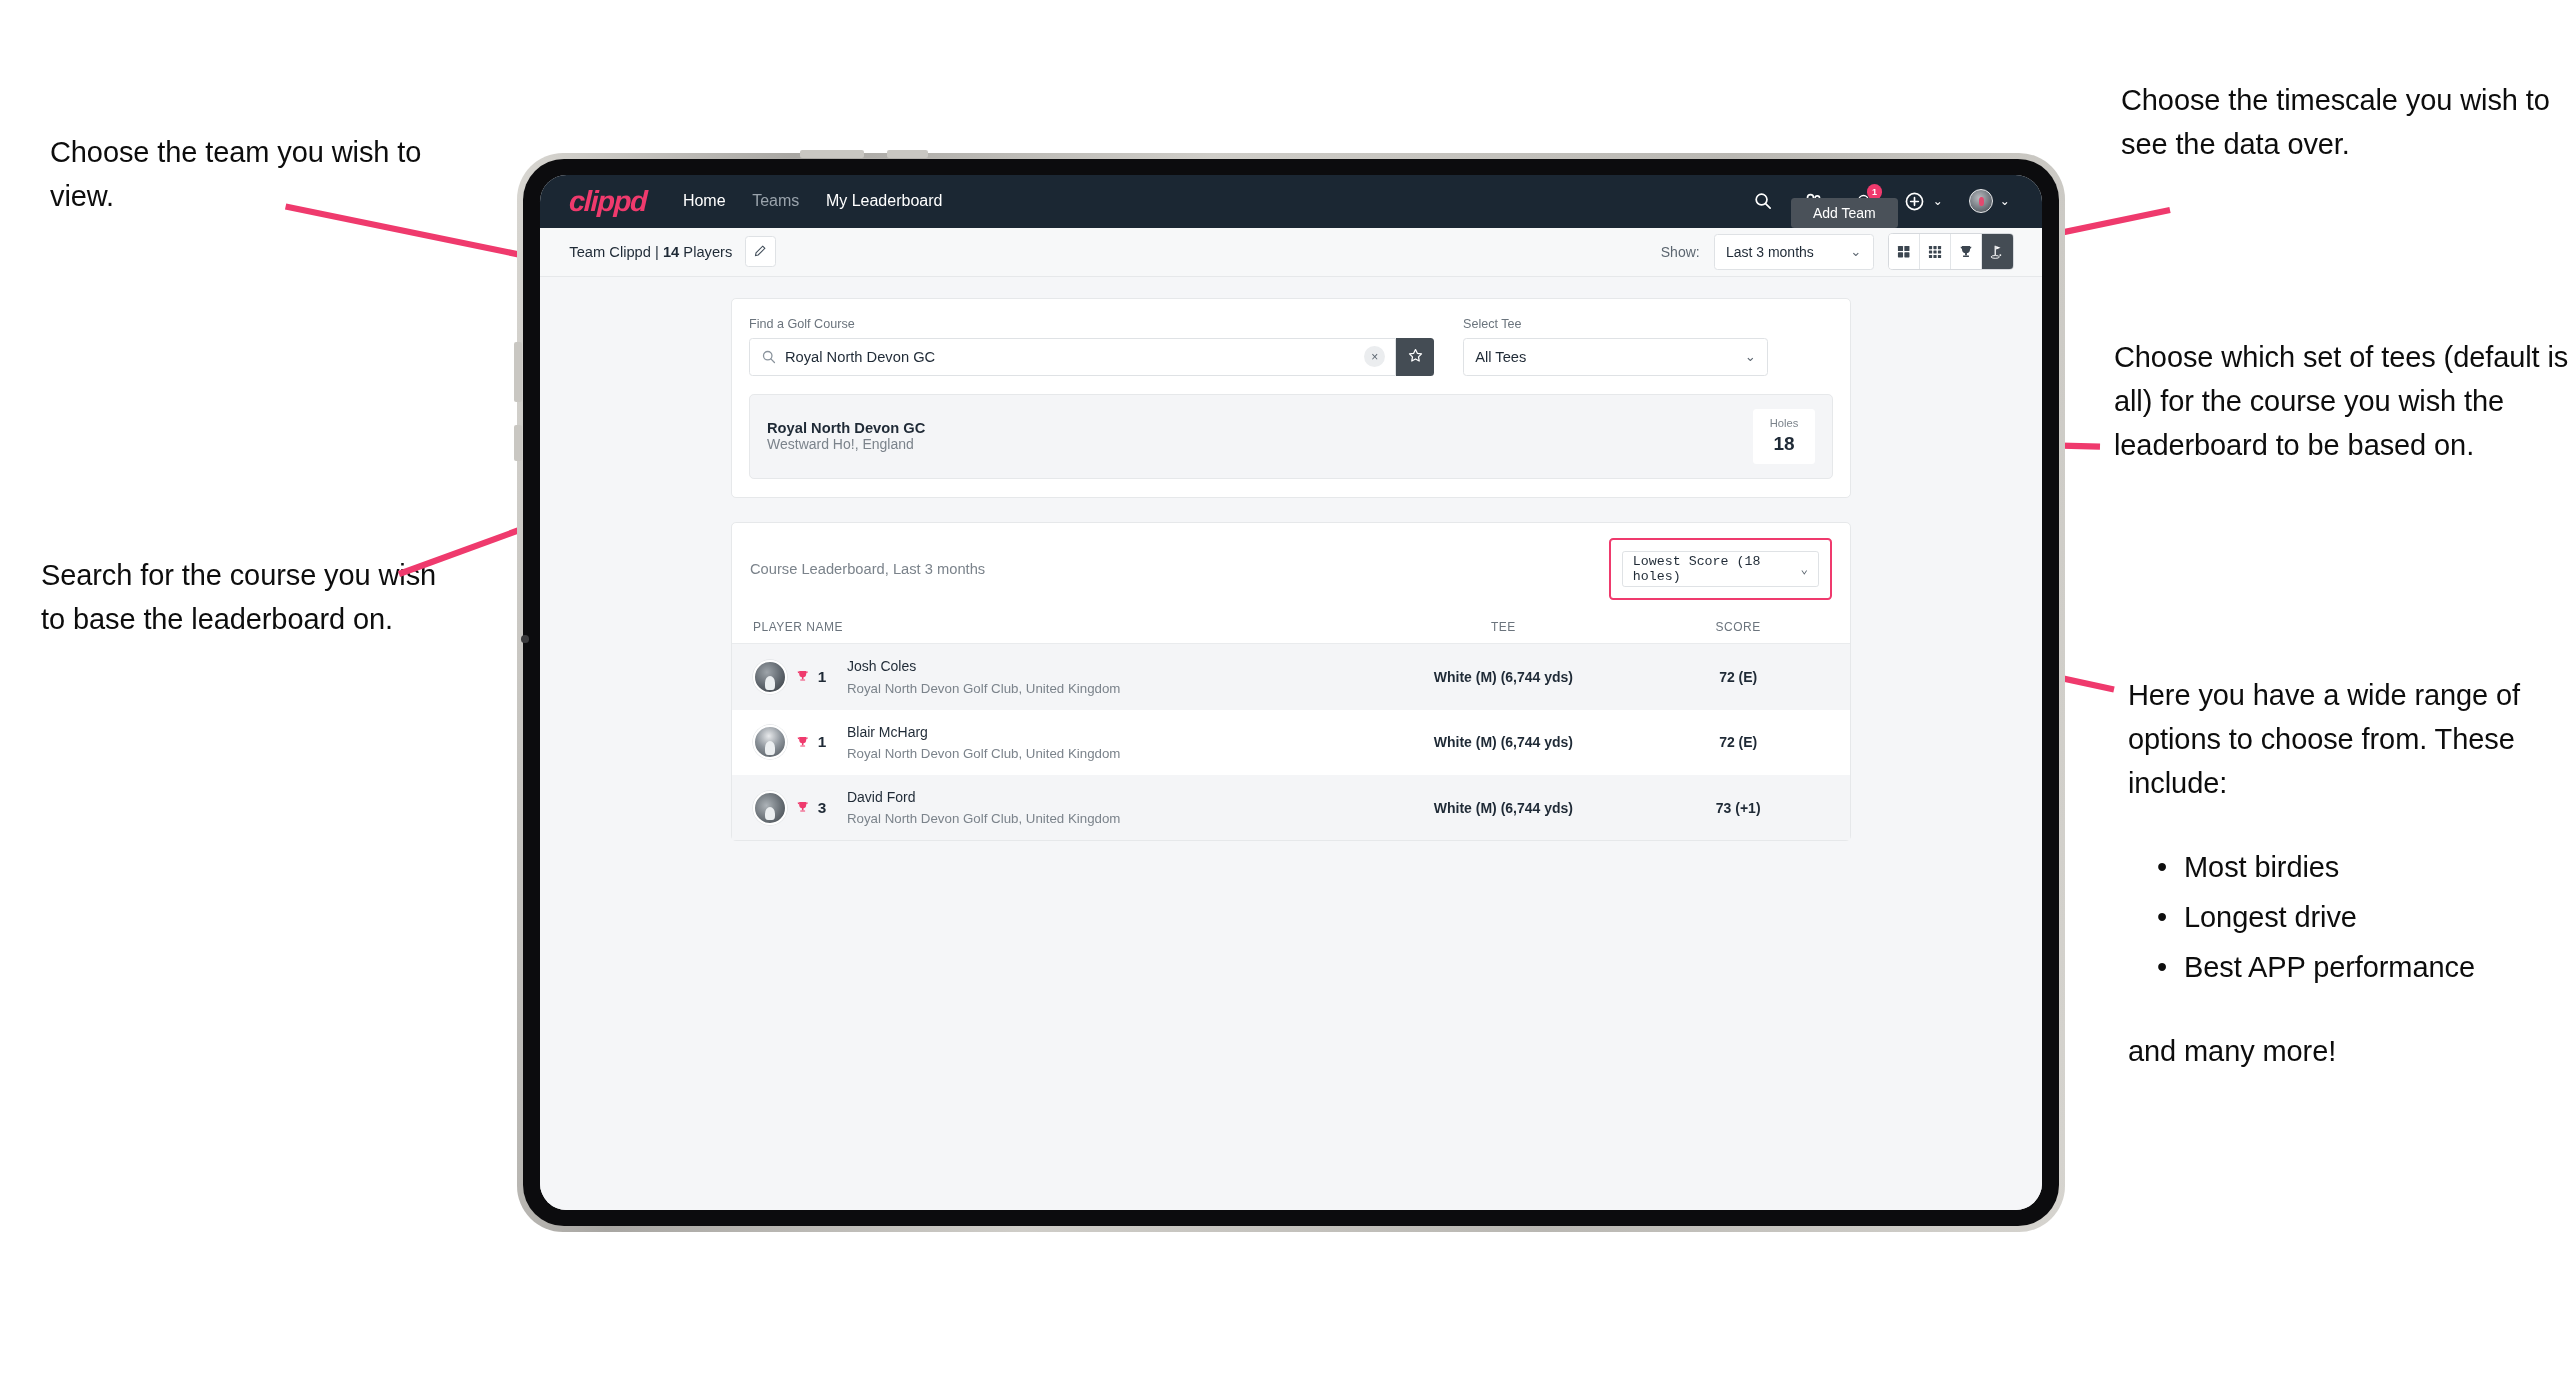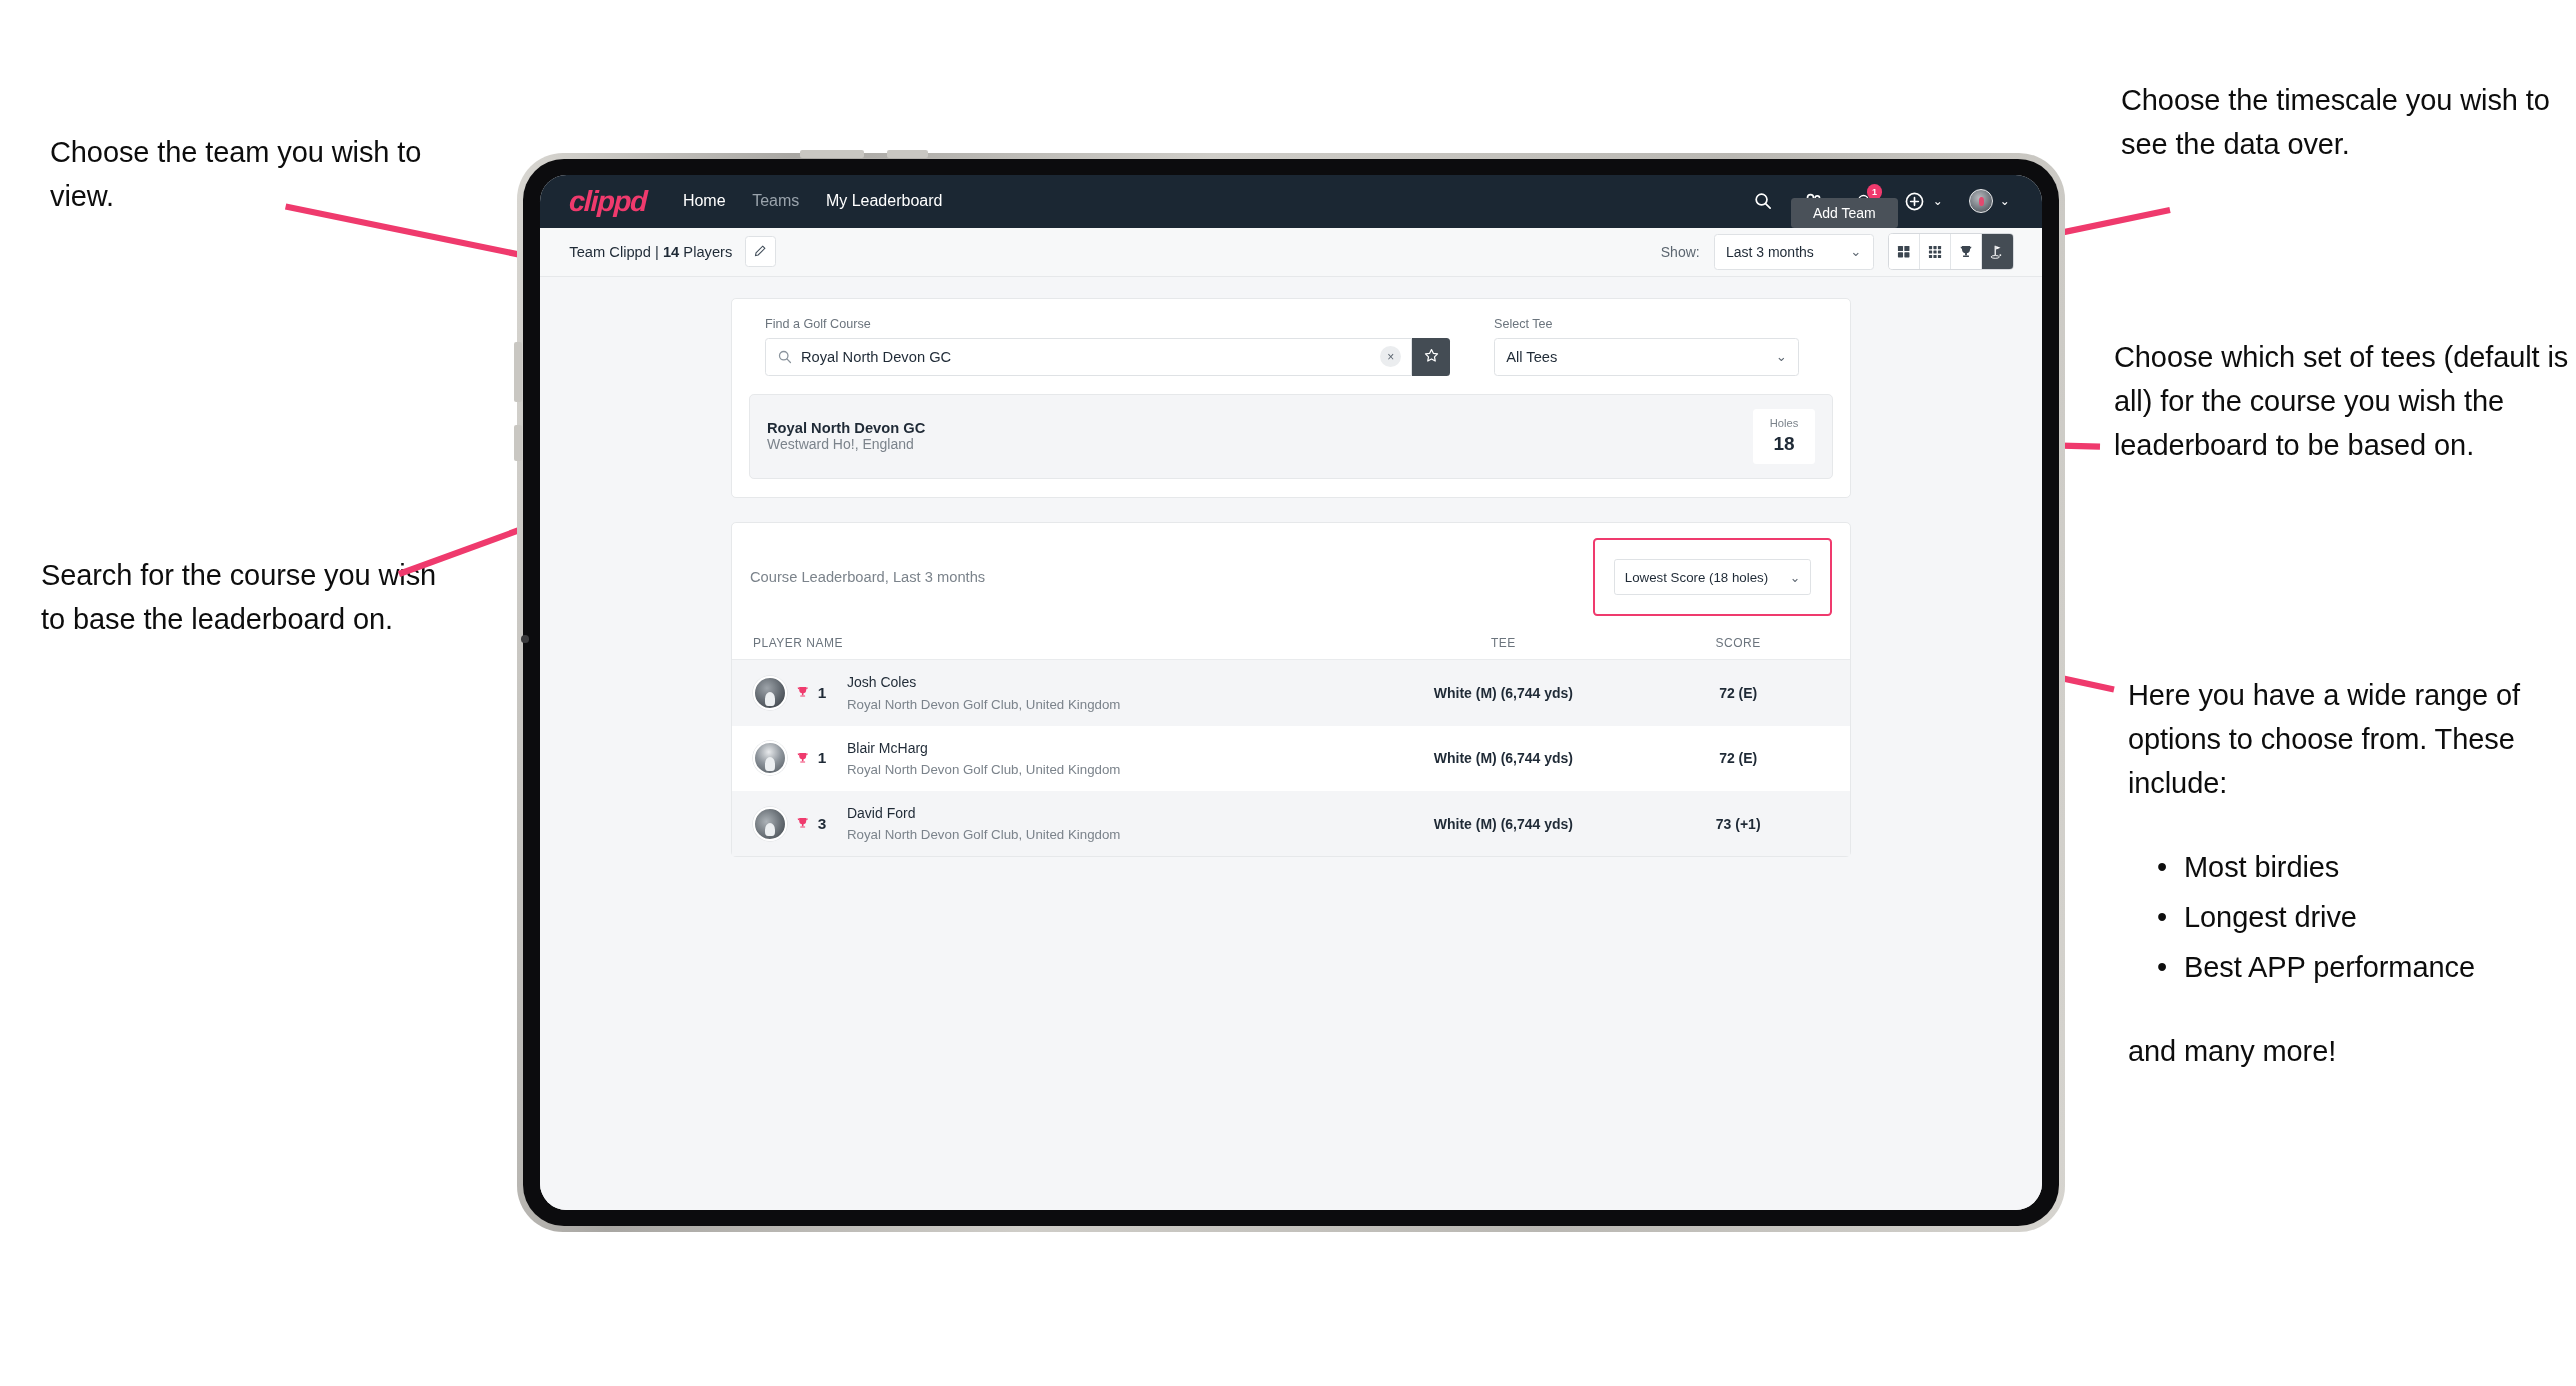--- a/index.html
+++ b/index.html
@@ -137,21 +137,21 @@
     padding: 7px 22px; border-radius: 3.5px; z-index: 8; white-space: nowrap;
   }
 
   
   .content { flex: 1 1 auto; background: #f5f6f8; padding: 21px 0 0; overflow: hidden; position: relative; }
   .wrap { width: 1120px; margin: 0 auto; }
 
   .card { background: #fff; border: 0.7px solid #e6e8ea; border-radius: 4.9px; }
 
   .search-card { padding: 18px 17px 18px; }
-  .fld-row { display: flex; align-items: center; gap: 15px; margin-left: 16px; }
+  .fld-row { display: flex; align-items: center; gap: 0; }
   .fld { display: flex; flex-direction: column; }
   .fld-lab { font-size: 12.6px; color: #6b747d; margin-bottom: 7px; }
   .search-box {
     width: 647px; height: 38px; border: 0.7px solid #dfe2e5; border-radius: 3.5px 0 0 3.5px;
     display: flex; align-items: center; padding: 0 9.8px 0 11.2px; background: #fff;
   }
   .search-box .si { color: #8a939c; display: flex; margin-right: 8.4px; }
   .search-val { font-size: 14.7px; color: #1f2a36; }
   .clear-ic {
     margin-left: auto; width: 21px; height: 21px; border-radius: 50%;
@@ -176,21 +176,21 @@
     margin-left: auto; background: #fff; border-radius: 3.5px; width: 62px; height: 55px;
     display: flex; flex-direction: column; align-items: center; justify-content: center; gap: 4.2px;
   }
   .holes-lab { font-size: 11.2px; color: #7b838b; }
   .holes-val { font-size: 19px; color: #1f2a36; font-weight: 700; }
 
   .lb-card { margin-top: 24px; }
   .lb-head { display: flex; align-items: center; padding: 15.4px 18px 14px; }
   .lb-title { font-size: 14.7px; color: #1f2a36; font-weight: 700; }
   .lb-title span { font-weight: 400; color: #7b838b; }
-  .lb-sel-outer { margin-left: auto; border: 2.8px solid #ef3a6d; border-radius: 4.2px; padding: 19px; }
+  .lb-sel-outer { margin-left: auto; border: 2.8px solid #ef3a6d; border-radius: 4.2px; padding: 11px; font-family: Liberation Mono, monospace; }
   .lb-sel {
     width: 197px; height: 36px; border: 0.7px solid #dfe2e5; border-radius: 2.8px; background: #fff;
     display: flex; align-items: center; padding: 0 9.8px; font-size: 13.3px; color: #1f2a36;
   }
   .lb-sel .cv { margin-left: auto; color: #5c6670; font-size: 12.6px; }
 
   table.lb { width: 100%; border-collapse: collapse; }
   table.lb th {
     font-size: 12px; color: #6b747d; font-weight: 400; letter-spacing: 0.5px;
     text-align: left; padding: 5.6px 0 9.8px; border-bottom: 0.7px solid #e9ebed;

